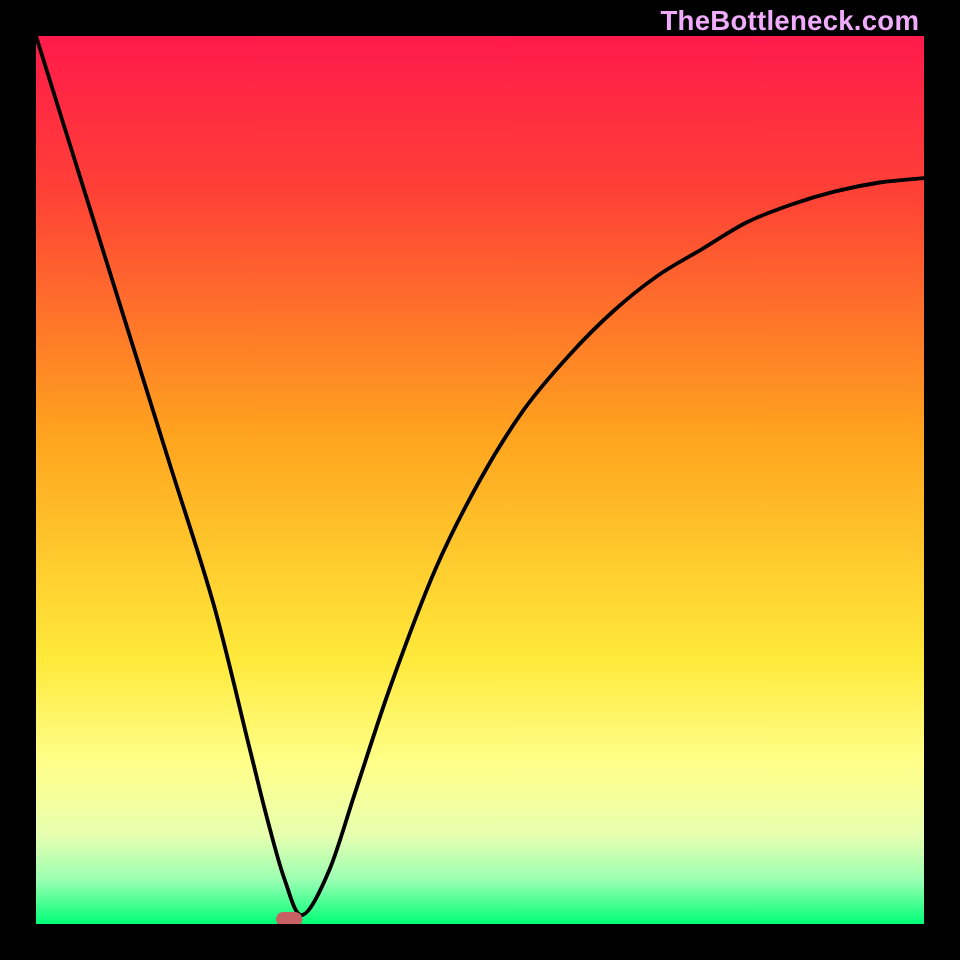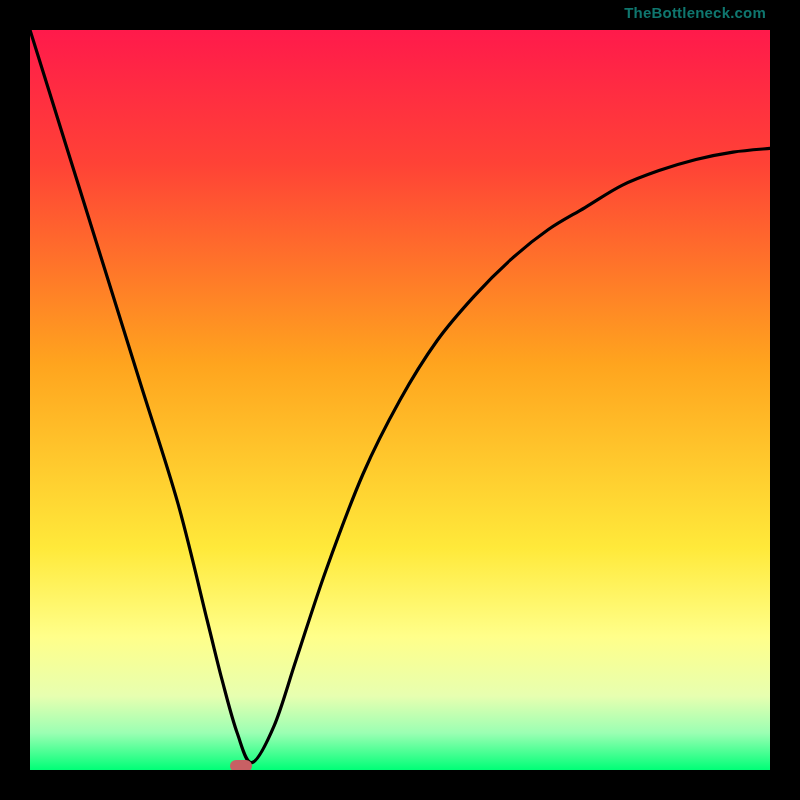--- a/index.html
+++ b/index.html
@@ -26,22 +26,22 @@
     overflow: hidden;
   }
   .gradient {
     position: absolute;
     inset: 0;
   }
   .watermark {
     position: absolute;
     top: 4px;
     right: 34px;
-    color: #0f766e;
-    font-size: 15px;
+    color: #f0abfc;
+    font-size: 23px;
     font-weight: 600;
     letter-spacing: 0.2px;
     user-select: none;
   }
   svg.curve {
     position: absolute;
     inset: 0;
   }
   .marker {
     position: absolute;

